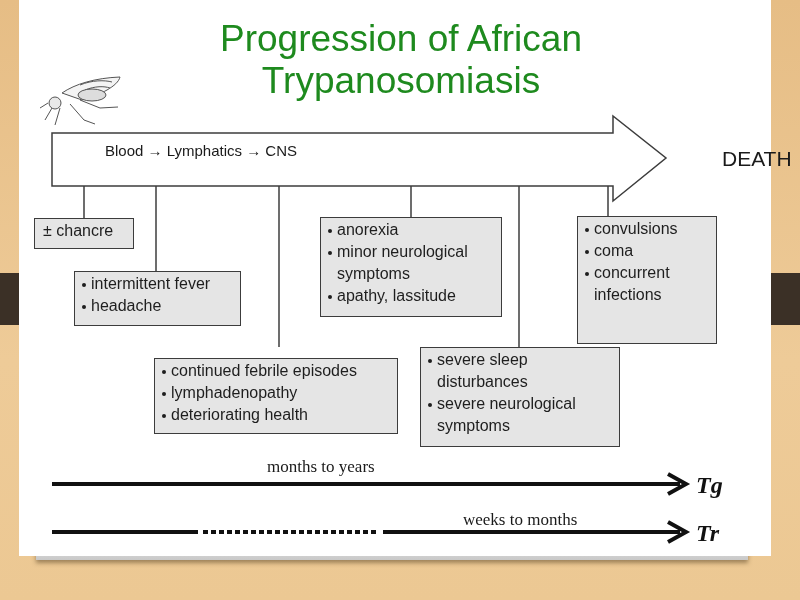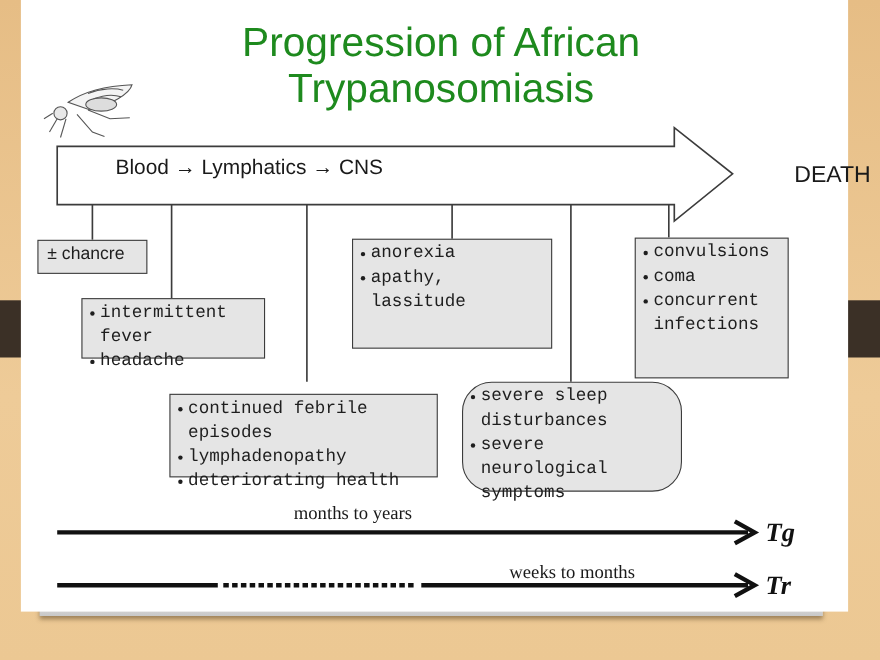--- a/index.html
+++ b/index.html
@@ -26,28 +26,28 @@
       text-align:center; color:#1e8a1e;
       font-size:37px; line-height:42px;
     }
     .title div { position:relative; left:1px; }
     svg.diagram { position:absolute; left:0; top:0; }
     .box {
       position:absolute; border:1.5px solid #3c3c3c; background:#e5e5e5;
       font-size:16px; line-height:22px; color:#1e1e1e;
       padding:1px 8px 2px 6px; box-sizing:border-box;
     }
-    .box ul { margin:0; padding:0; list-style:none;font-family:Liberation Mono, monospace; }
+    .box ul { margin:0; padding:0; list-style:none; }
     .box li { position:relative; padding-left:10px; }
     .box li::before {
       content:""; position:absolute; left:1px; top:10px;
       width:4px; height:4px; background:#1e1e1e; border-radius:50%;
     }
     .flow-text {
-      position:absolute; left:105px; top:142px; font-size:19px; color:#1a1a1a;
+      position:absolute; left:105px; top:142px; font-size:15px; color:#1a1a1a;
       white-space:nowrap;
     }
     .death { position:absolute; left:678px; top:147px; font-size:21px; color:#1a1a1a;margin-left:44px; }
     .tl-label {
       position:absolute; font-family:"Liberation Serif", serif; font-size:17px; color:#1a1a1a;
     }
     .tl-end {
       position:absolute; font-family:"Liberation Serif", serif; font-style:italic;
       font-weight:bold; font-size:24px; color:#111;
     }
@@ -120,25 +120,26 @@
   <ul>
     <li>continued febrile episodes</li>
     <li>lymphadenopathy</li>
     <li>deteriorating health</li>
   </ul>
 </div>
 
 <div class="box" style="left:320px; top:217px; width:182px; height:100px;">
   <ul>
     <li>anorexia</li>
+    <li>minor neurological symptoms</li>
     <li>apathy, lassitude</li>
   </ul>
 </div>
 
-<div class="box" style="left:420px; top:347px; width:200px; height:100px;border-radius:27px;">
+<div class="box" style="left:420px; top:347px; width:200px; height:100px;">
   <ul>
     <li>severe sleep disturbances</li>
     <li>severe neurological symptoms</li>
   </ul>
 </div>
 
 <div class="box" style="left:538px; top:216px; width:140px; height:128px;margin-left:39px;">
   <ul>
     <li>convulsions</li>
     <li>coma</li>

